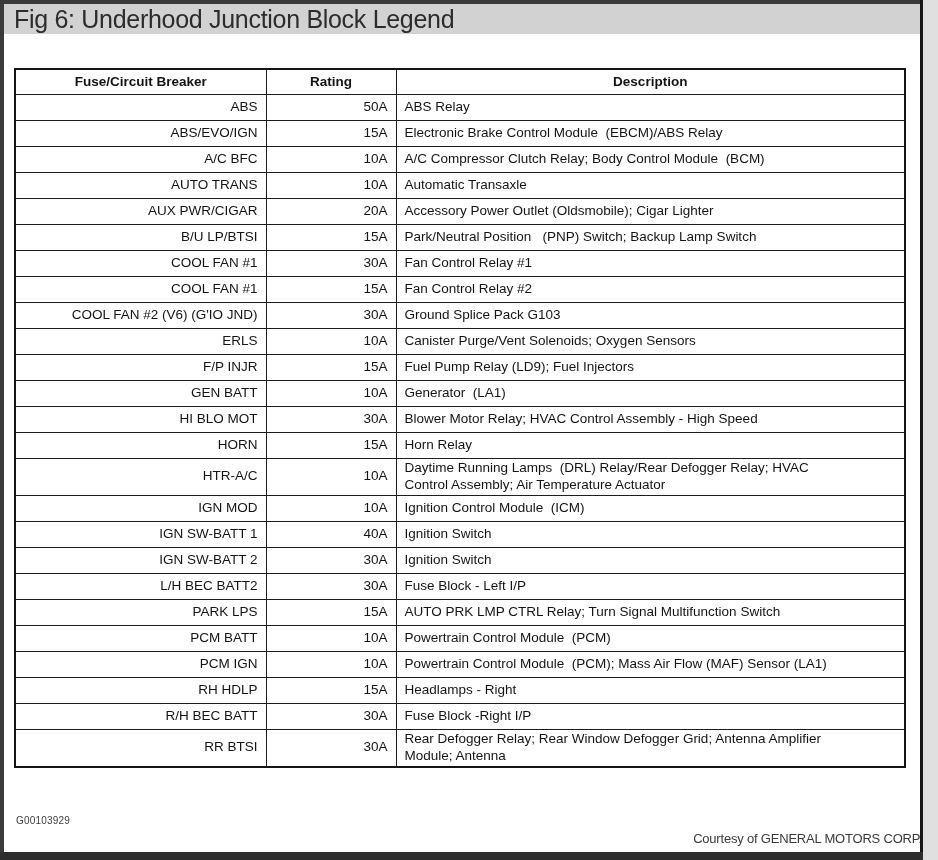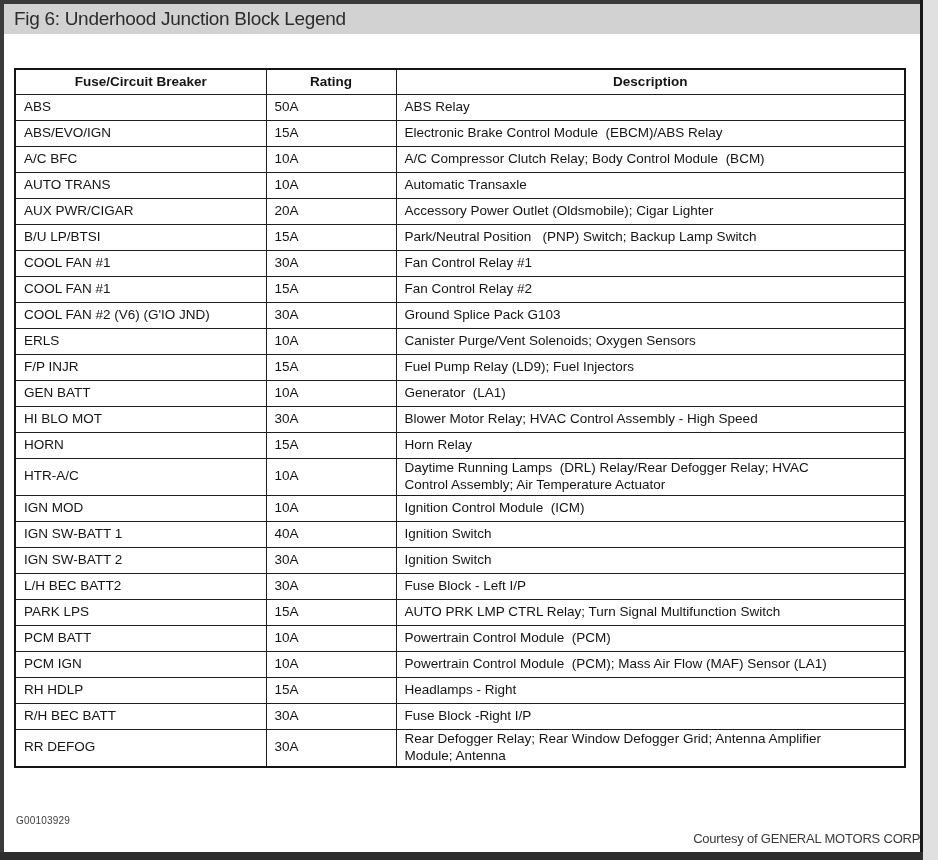--- a/index.html
+++ b/index.html
@@ -12,38 +12,38 @@
   .edge-left{position:absolute;left:0;top:0;width:4px;height:860px;background:#3a3a3a;}
   .edge-right-line{position:absolute;left:920px;top:0;width:3px;height:860px;background:#161616;}
   .edge-right-strip{position:absolute;left:923px;top:0;width:15px;height:860px;background:#e0e0e0;}
   .edge-bottom{position:absolute;left:0;top:852px;width:923px;height:8px;background:#2d2d2d;}
 
   .titlebar{
     position:absolute;left:4px;top:4px;width:916px;height:30px;
     background:#d2d2d2;display:flex;align-items:center;
   }
   .titlebar .title{
-    padding-left:10px;font-size:19px;letter-spacing:-0.3px;color:#2c2c2c;
+    padding-left:10px;font-size:25px;letter-spacing:-0.3px;color:#2c2c2c;
   }
 
   .fuse-table{
     position:absolute;left:14px;top:68px;width:890px;
     border-collapse:collapse;table-layout:fixed;
     font-size:13.5px;color:#141414;
   }
   .fuse-table col.c-fuse{width:251px;}
   .fuse-table col.c-rating{width:130px;}
   .fuse-table col.c-desc{width:509px;}
   .fuse-table th,.fuse-table td{
     border:1.6px solid #1d1d1d;padding:1px 8px;height:23px;
     line-height:1.25;overflow:hidden;
   }
   .fuse-table{border:2px solid #141414;padding-left:46px;}
   .fuse-table th{font-weight:bold;text-align:center;font-size:13.5px;height:22px;}
-  .cell-center{text-align:left;margin-left:44px;}
+  .cell-center{text-align:right;margin-left:44px;}
   .cell-desc{text-align:left;white-space:pre-line;}
 
   .g-number{
     position:absolute;left:16px;top:815px;font-size:10px;color:#3d3d3d;
     letter-spacing:0.2px;
   }
   .courtesy{
     position:absolute;left:0;top:831px;width:922px;text-align:right;
     font-size:13px;color:#3a3a3a;letter-spacing:-0.2px;
   }
@@ -186,21 +186,21 @@
           <td class="cell-center">RH HDLP</td>
           <td class="cell-center">15A</td>
           <td class="cell-desc">Headlamps - Right</td>
         </tr>
         <tr>
           <td class="cell-center">R/H BEC BATT</td>
           <td class="cell-center">30A</td>
           <td class="cell-desc">Fuse Block -Right I/P</td>
         </tr>
         <tr>
-          <td class="cell-center">RR DEFOG</td>
+          <td class="cell-center">RR BTSI</td>
           <td class="cell-center">30A</td>
           <td class="cell-desc">Rear Defogger Relay; Rear Window Defogger Grid; Antenna Amplifier
 Module; Antenna</td>
         </tr>
       </tbody>
   </table>
 
   <div class="g-number">G00103929</div>
   <div class="courtesy">Courtesy of GENERAL MOTORS CORP.</div>
 

